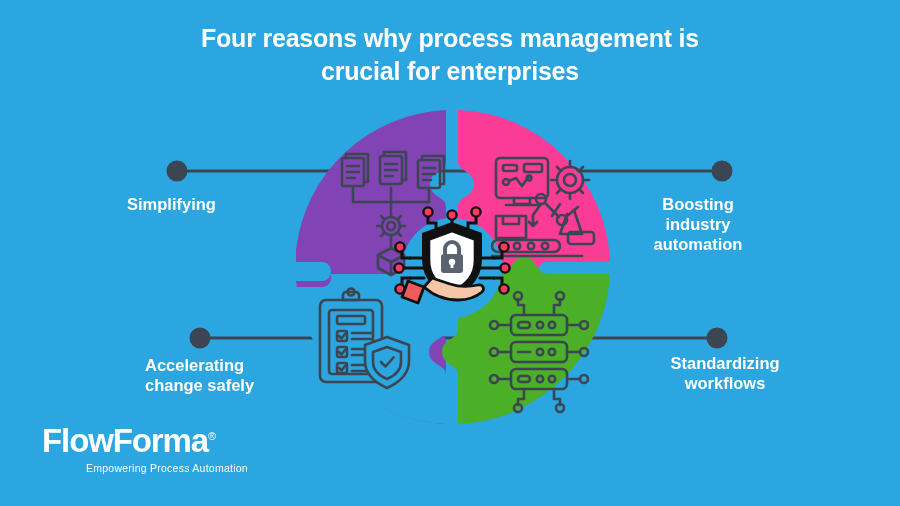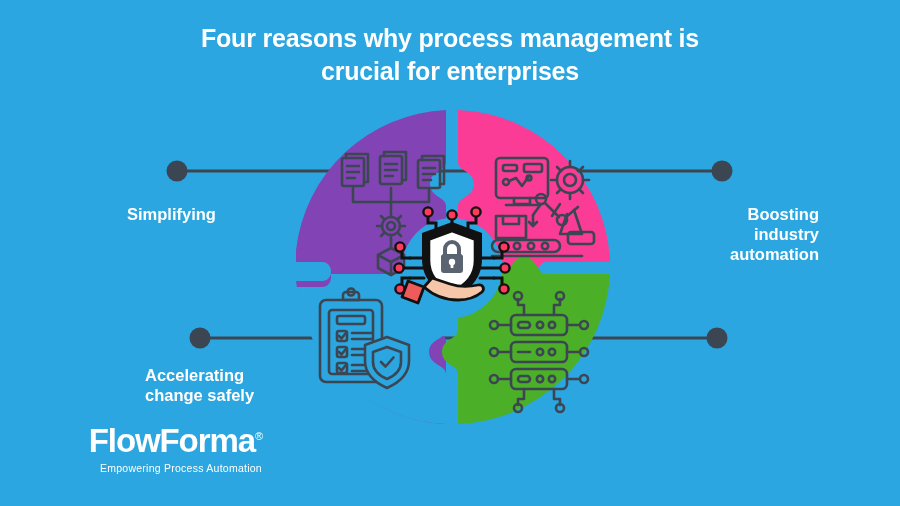--- a/index.html
+++ b/index.html
@@ -16,31 +16,31 @@
     text-align:center;color:#ffffff;
     font-size:25px;font-weight:bold;line-height:1.33;
     letter-spacing:-0.2px;
   }
   .title span{display:block;}
 
   svg.art{position:absolute;left:0;top:0;width:900px;height:506px;}
 
   .label{
     position:absolute;color:#ffffff;font-weight:bold;
-    font-size:16.5px;line-height:1.22;margin-top:10px;
+    font-size:16.5px;line-height:1.22;
   }
   .lbl-left{text-align:left;}
   .lbl-center{text-align:center;}
 
   #lbl-simplify{left:127px;top:194px;width:200px;}
-  #lbl-boost{left:669px;top:194px;width:150px;text-align:right;}
+  #lbl-boost{left:623px;top:194px;width:150px;text-align:center;}
   #lbl-accel{left:145px;top:355px;width:220px;}
   #lbl-standard{left:640px;top:353px;width:170px;text-align:center;}
 
-  .logo{position:absolute;left:56px;top:424px;text-align:right;}
+  .logo{position:absolute;left:42px;top:424px;}
   .logo-word{
     color:#ffffff;font-size:33px;font-weight:bold;
     letter-spacing:-1.1px;line-height:1;
     font-family:"Liberation Sans", sans-serif;
   }
   .logo-word sup{font-size:11px;vertical-align:super;font-weight:normal;}
   .logo-tag{
     color:#ffffff;font-size:10.5px;margin-top:5px;
     letter-spacing:0.25px;font-weight:normal;padding-left:44px;
   }
@@ -374,19 +374,23 @@
     <div>Boosting</div>
     <div>industry</div>
     <div>automation</div>
   </div>
 
   <div class="label lbl-left" id="lbl-accel">
     <div>Accelerating</div>
     <div>change safely</div>
   </div>
 
+  <div class="label lbl-center" id="lbl-standard">
+    <div>Standardizing</div>
+    <div>workflows</div>
+  </div>
 
   <div class="logo">
     <div class="logo-word"><span>FlowForma</span><sup>®</sup></div>
     <div class="logo-tag">Empowering Process Automation</div>
   </div>
 
 </div>
 
 </body></html>

